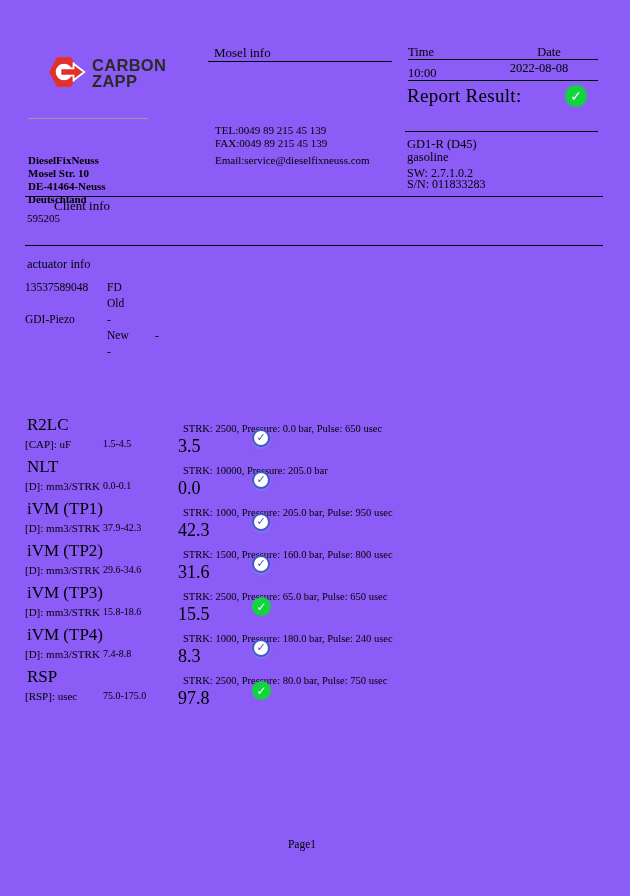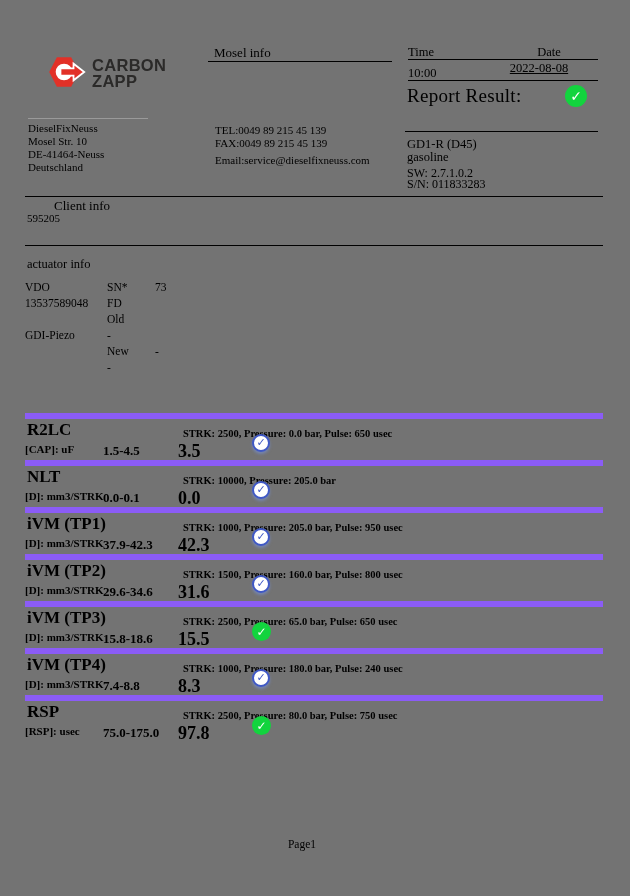--- a/index.html
+++ b/index.html
@@ -1,33 +1,33 @@
 <!DOCTYPE html>
 <html><head>
 <meta charset="utf-8">
 <style>
   html,body{margin:0;padding:0;background:#fff;}
   .page{
-    position:relative;width:630px;height:896px;background:#737373;overflow:hidden;
+    position:relative;width:630px;height:896px;background:#8b5cf6;overflow:hidden;
     font-family:"Liberation Serif", serif;color:#000;
   }
   .abs{position:absolute;}
   .hline{position:absolute;height:1px;background:#000;}
   .hline.gray{background:#9a9a9a;}
 
   
   .logo-words{position:absolute;left:92px;top:57px;font-family:"Liberation Sans",sans-serif;
     font-weight:bold;font-size:16.5px;line-height:16px;color:#2b2a29;letter-spacing:.3px;}
 
   
   .lbl13{font-size:13px;}
   .lbl125{font-size:12.5px;}
   .lbl12{font-size:12px;}
   .lbl11{font-size:11px;}
-  .bold{font-weight:normal;}
+  .bold{font-weight:bold;margin-top:32px;}
   .right{text-align:center;}
   .report-result{font-size:19px;letter-spacing:.3px;}
 
   
   .check-icon{
     position:absolute;border-radius:50%;display:flex;align-items:center;justify-content:center;
     font-family:"DejaVu Sans",sans-serif;box-sizing:border-box;
   }
   .check-circle-blue{
     width:18px;height:18px;border:2px solid #3f58c5;background:#fff;color:#3f58c5;
@@ -40,25 +40,25 @@
   .check-circle-green::after{content:"\2713";}
 
   
   .act-row{position:relative;height:16px;font-size:11.5px;}
   .act-c1{position:absolute;left:0;}
   .act-c2{position:absolute;left:82px;}
   .act-c3{position:absolute;left:130px;}
 
   
   .test-table{position:absolute;left:25px;top:413px;width:578px;}
-  .test-row{position:relative;height:41px;border-top:6px solid #8b5cf6;font-weight:bold;}
+  .test-row{position:relative;height:41px;border-top:1px solid #8b5cf6;}
   .t-name{position:absolute;left:2px;top:1px;font-size:17px;}
   .t-cond{position:absolute;left:158px;top:9px;font-size:10.5px;}
   .t-param{position:absolute;left:0px;top:24px;font-size:11px;}
-  .t-range{position:absolute;left:78px;top:24px;font-size:13px;}
+  .t-range{position:absolute;left:78px;top:24px;font-size:10px;}
   .t-value{position:absolute;left:153px;top:22px;font-size:18px;}
   .test-row .check-icon{left:227px;top:15px;}
   .test-row.no-detail .check-icon{top:22px;}
 
   .footer{position:absolute;left:0;top:838px;width:564px;text-align:center;font-size:11.5px;margin-left:20px;}
 </style>
 </head>
 <body>
 
 <div class="page">
@@ -72,21 +72,21 @@
     <div>CARBON</div>
     <div>ZAPP</div>
   </div>
 
   <div class="abs lbl13" style="left:214px;top:45px;">Mosel info</div>
   <div class="hline" style="left:208px;top:61px;width:184px;"></div>
 
   <div class="abs lbl125" style="left:408px;top:45px;">Time</div>
   <div class="abs lbl125 right" style="left:500px;top:45px;width:98px;">Date</div>
   <div class="hline" style="left:408px;top:59px;width:190px;"></div>
-  <div class="abs lbl125 right" style="left:480px;top:61px;width:118px;text-decoration:underline;">2022-08-08</div>
+  <div class="abs lbl125 right" style="left:480px;top:61px;width:118px;">2022-08-08</div>
   <div class="abs lbl125" style="left:408px;top:66px;">10:00</div>
   <div class="hline" style="left:408px;top:80px;width:190px;"></div>
 
   <div class="abs report-result" style="left:407px;top:85px;">Report Result:</div>
   <span class="check-icon check-circle-green" style="left:565px;top:85px;width:22px;height:22px;font-size:14px;"></span>
 
   <div class="hline gray" style="left:28px;top:118px;width:120px;"></div>
   <div class="abs lbl11 bold" style="left:28px;top:122px;">DieselFixNeuss</div>
   <div class="abs lbl11 bold" style="left:28px;top:135px;">Mosel Str. 10</div>
   <div class="abs lbl11 bold" style="left:28px;top:148px;">DE-41464-Neuss</div>
@@ -102,25 +102,20 @@
   <div class="abs lbl12" style="left:407px;top:166px;">SW: 2.7.1.0.2</div>
   <div class="abs lbl12" style="left:407px;top:177px;">S/N: 011833283</div>
 
   <div class="hline" style="left:25px;top:196px;width:578px;"></div>
   <div class="abs lbl13" style="left:27px;top:198px;margin-left:27px;">Client info</div>
   <div class="abs lbl11" style="left:27px;top:212px;">595205</div>
   <div class="hline" style="left:25px;top:245px;width:578px;"></div>
 
   <div class="abs lbl125" style="left:27px;top:257px;">actuator info</div>
   <div class="abs" style="left:25px;top:281px;width:300px;">
-    <div class="act-row">
-      <span class="act-c1">VDO</span>
-      <span class="act-c2">SN*</span>
-      <span class="act-c3">73</span>
-    </div>
     <div class="act-row">
       <span class="act-c1">13537589048</span>
       <span class="act-c2">FD</span>
       <span class="act-c3"></span>
     </div>
     <div class="act-row">
       <span class="act-c1"></span>
       <span class="act-c2">Old</span>
       <span class="act-c3"></span>
     </div>

